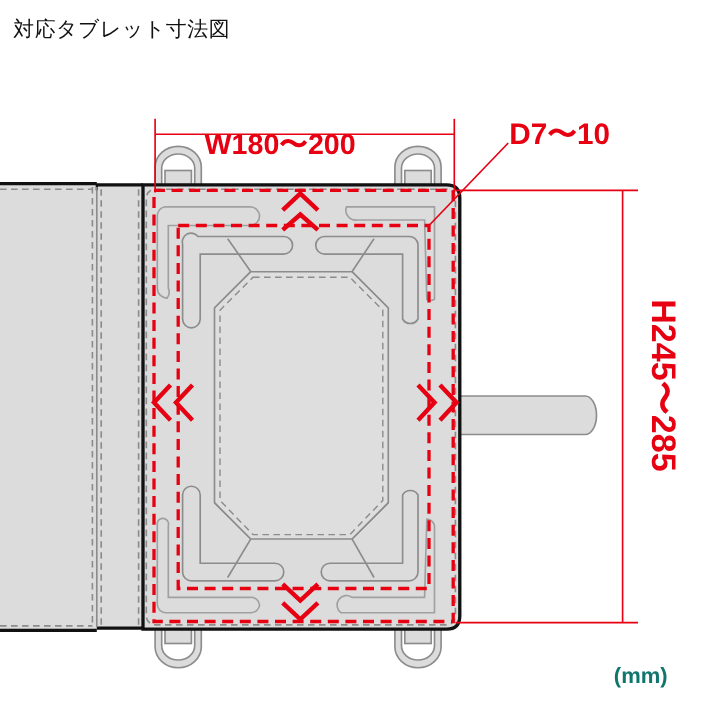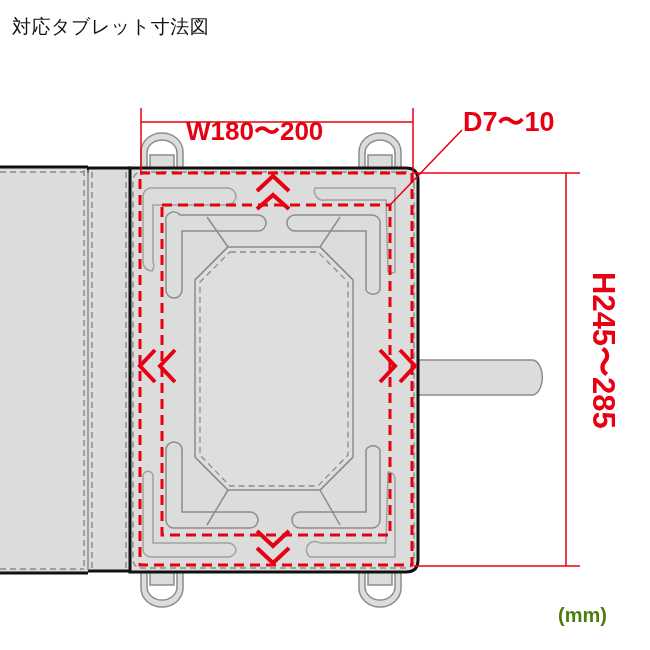--- a/index.html
+++ b/index.html
@@ -1,18 +1,18 @@
 <!DOCTYPE html>
 <html><head>
   <meta charset="utf-8">
   <style>
     html, body { margin: 0; padding: 0; background: #ffffff; }
     body { width: 650px; height: 650px; position: relative; overflow: hidden; font-family: "DejaVu Sans", "Liberation Sans", sans-serif; }
     .title { position: absolute; left: 12px; top: 14px; font-size: 19px; font-weight: normal; color: #111; letter-spacing: 0.5px; text-align: right; }
-    .unit { position: absolute; left: 558px; top: 604px; font-size: 20px; font-weight: bold; color: #4d7c0f; font-family: "Liberation Sans", sans-serif; }
+    .unit { position: absolute; left: 558px; top: 604px; font-size: 20px; font-weight: bold; color: #0f766e; font-family: "Liberation Sans", sans-serif; }
     .lbl { position: absolute; color: #e60012; font-family: "Liberation Sans", sans-serif; font-weight: bold; }
     .lbl-w { left: 186px; top: 82px; font-size: 26px; margin-top: 32px; }
     .lbl-d { left: 463px; top: 104px; font-size: 27px; }
     .lbl-h { left: 582px; top: 272px; font-size: 31px; transform-origin: left top; transform: rotate(90deg) translateY(-100%); white-space: nowrap; }
     svg { position: absolute; left: 0; top: 0; }
   </style>
 </head>
 <body>
 
 <div class="title">対応タブレット寸法図</div>

